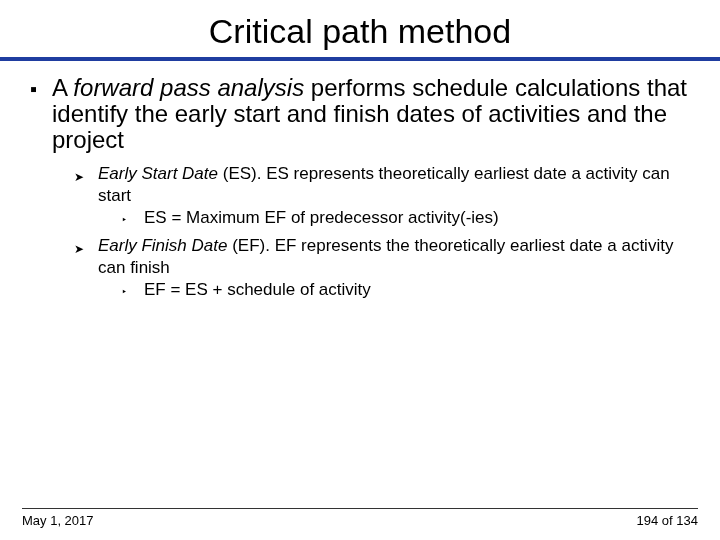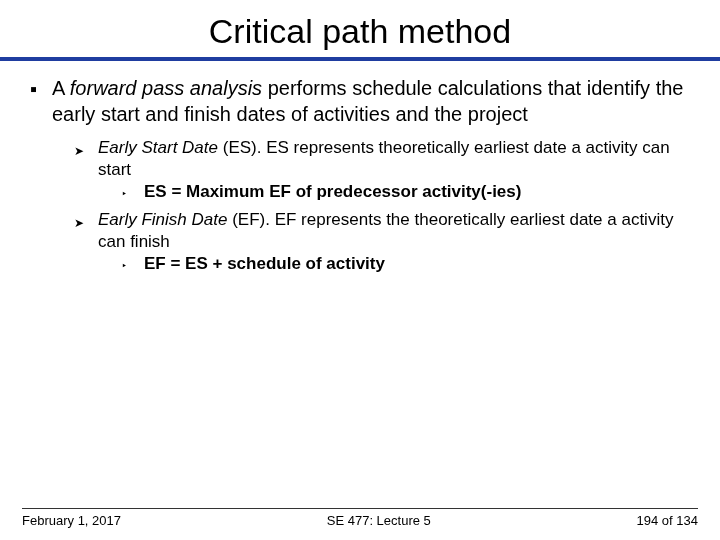--- a/index.html
+++ b/index.html
@@ -42,21 +42,21 @@
   }
   .lvl1 .bullet {
     width: 14px;
     flex: none;
     font-size: 20px;
     color: #000;
     line-height: 26px;
     padding-top: 1px;
   }
   .lvl1 .text {
-    font-size: 20px;
+    font-size: 24px;
     line-height: 26px;
     padding-left: 8px;
   }
   .italic { font-style: italic; }
   .lvl2-wrap {
     padding-left: 44px;
   }
   .lvl2 {
     display: flex;
     margin-bottom: 2px;
@@ -85,21 +85,20 @@
     width: 16px;
     flex: none;
     font-size: 12px;
     line-height: 22px;
     padding-top: 2px;
   }
   .lvl3 .text {
     font-size: 17px;
     line-height: 22px;
     padding-left: 6px;
-    font-weight: bold;
   }
   .footer {
     display: flex;
     justify-content: space-between;
     align-items: flex-end;
     padding: 0 22px 12px 22px;
     font-size: 13px;
     color: #000;
   }
   .footer .hr {
@@ -159,20 +158,19 @@
       </div>
 
     </div>
 
   </div>
 
   <div class="footer">
     <div style="width:100%">
       <div class="hr"></div>
       <div class="footer-inner">
-        <span>February 1, 2017</span>
-        <span>SE 477: Lecture 5</span>
+        <span>May 1, 2017</span>
         <span>194 of 134</span>
       </div>
     </div>
   </div>
 
 </div>
 
 </body></html>

